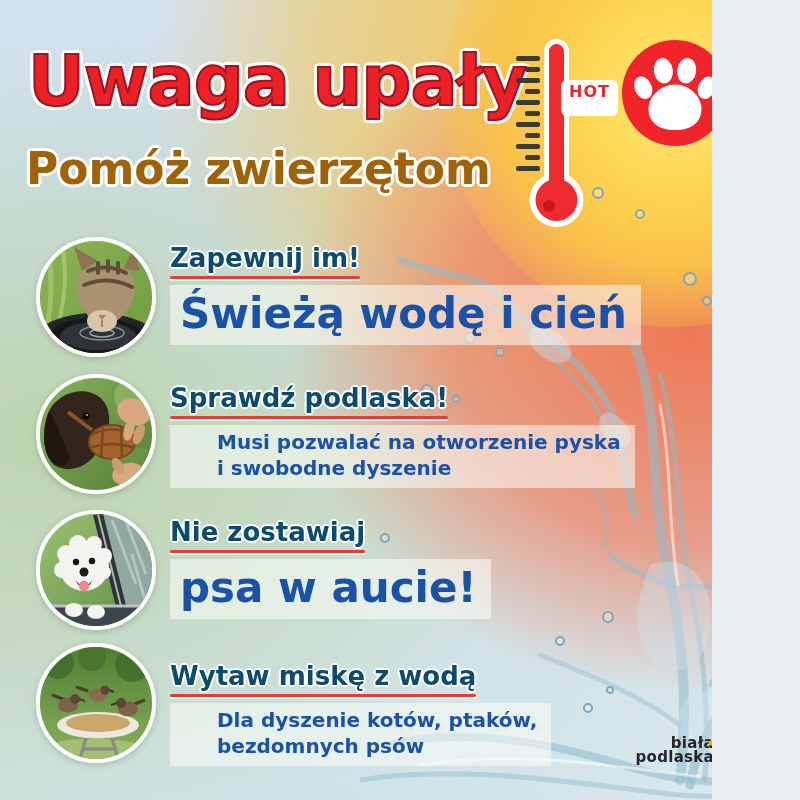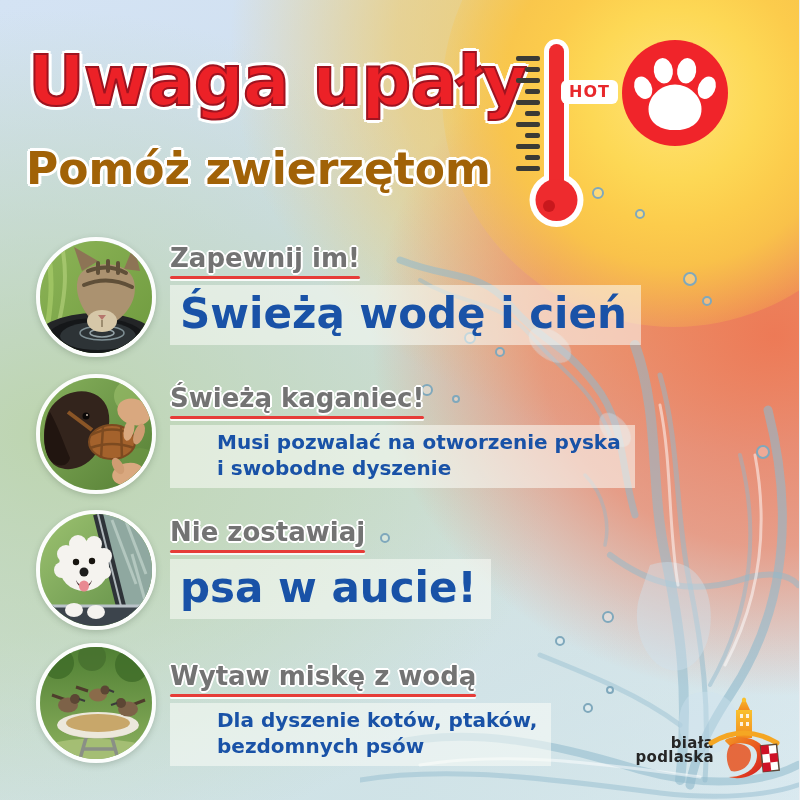--- a/index.html
+++ b/index.html
@@ -1,17 +1,17 @@
 <!DOCTYPE html>
 <html><head>
 <meta charset="utf-8">
 <style>
   html,body{margin:0;padding:0;background:#e9eef2;}
   .poster{
-    position:relative;width:799px;height:800px;overflow:hidden;
+    position:relative;width:712px;height:800px;overflow:hidden;
     font-family:"DejaVu Sans","Liberation Sans",sans-serif;
   }
   
   .bg-base{
     position:absolute;inset:0;
     background:
       radial-gradient(ellipse 560px 500px at 97% 42%, rgba(238,114,80,0.92) 0%, rgba(238,128,98,0.70) 42%, rgba(238,128,98,0) 72%),
       radial-gradient(ellipse 640px 540px at 88% 6%, rgba(247,198,75,0.95) 0%, rgba(247,198,75,0.55) 48%, rgba(247,198,75,0) 74%),
       radial-gradient(ellipse 780px 640px at 6% 54%, rgba(188,212,172,0.95) 0%, rgba(188,212,172,0) 66%),
       radial-gradient(ellipse 900px 460px at 45% 102%, rgba(206,226,230,0.9) 0%, rgba(206,226,230,0) 62%),
@@ -40,39 +40,39 @@
     font-size:44px;font-weight:bold;color:#a16207;
     text-shadow:
       -3px 0 0 #fff,3px 0 0 #fff,0 -3px 0 #fff,0 3px 0 #fff,
       -2px -2px 0 #fff,2px -2px 0 #fff,-2px 2px 0 #fff,2px 2px 0 #fff;
   }
 
   
   .thermo-svg{position:absolute;left:503px;top:38px;width:86px;height:196px;}
   .hot-badge{
     position:absolute;left:561px;top:80px;
-    background:#fff;border-radius:6px;padding:2px 8px 3px;
+    background:#fff;border-radius:6px;padding:2px 8px 15px;
     color:#e8282c;font-size:16px;font-weight:bold;letter-spacing:1px;
   }
   .paw-badge{
     position:absolute;left:622px;top:40px;width:106px;height:106px;border-radius:50%;
     background:#f0242a;
   }
   .paw-badge svg{position:absolute;inset:0;}
 
   
   .photo{
     position:absolute;left:36px;width:112px;height:112px;border-radius:50%;
     border:4px solid rgba(255,255,255,0.95);overflow:hidden;
     box-shadow:0 2px 6px rgba(60,80,60,0.25);
   }
   .photo svg{display:block;width:112px;height:112px;}
   .section-text{position:absolute;left:170px;}
   .heading{
-    display:inline-block;font-size:26px;font-weight:bold;color:#737373;
+    display:inline-block;font-size:26px;font-weight:bold;color:#0c4a6e;
     text-shadow:
       -2px 0 0 #fff,2px 0 0 #fff,0 -2px 0 #fff,0 2px 0 #fff,
       -1px -1px 0 #fff,1px 1px 0 #fff,1px -1px 0 #fff,-1px 1px 0 #fff;
   }
   .heading::after{
     content:"";display:block;height:3px;margin-top:3px;border-radius:2px;
     background:#e63c38;box-shadow:0 2px 0 rgba(255,255,255,0.85);
   }
   .bar{
     display:inline-block;margin-top:6px;padding:4px 14px 7px 10px;
@@ -240,21 +240,21 @@
       </g>
       <path d="M52,52 L28,34" stroke="#8a5526" stroke-width="4"></path>
       <ellipse cx="94" cy="34" rx="17" ry="13" fill="#d9a87f" transform="rotate(18 94 34)"></ellipse>
       <ellipse cx="89" cy="52" rx="5" ry="11" fill="#d9a87f" transform="rotate(14 89 52)"></ellipse>
       <ellipse cx="99" cy="56" rx="5" ry="11" fill="#cf9c72" transform="rotate(20 99 56)"></ellipse>
       <ellipse cx="88" cy="96" rx="16" ry="11" fill="#d9a87f" transform="rotate(-12 88 96)"></ellipse>
       <ellipse cx="78" cy="88" rx="5" ry="9" fill="#cf9c72" transform="rotate(-30 78 88)"></ellipse>
     </svg>
   </div>
   <div class="section-text" style="top:383px;">
-    <div class="heading">Świeżą kaganiec!</div><br>
+    <div class="heading">Sprawdź podlaska!</div><br>
     <div class="bar body-small">
       <div>Musi pozwalać na otworzenie pyska</div>
       <div>i swobodne dyszenie</div>
     </div>
   </div>
 
   <div class="photo" style="top:510px;">
     <svg viewBox="0 0 112 112">
       <defs>
         <linearGradient id="carbg" x1="0" y1="0" x2="1" y2="1">

